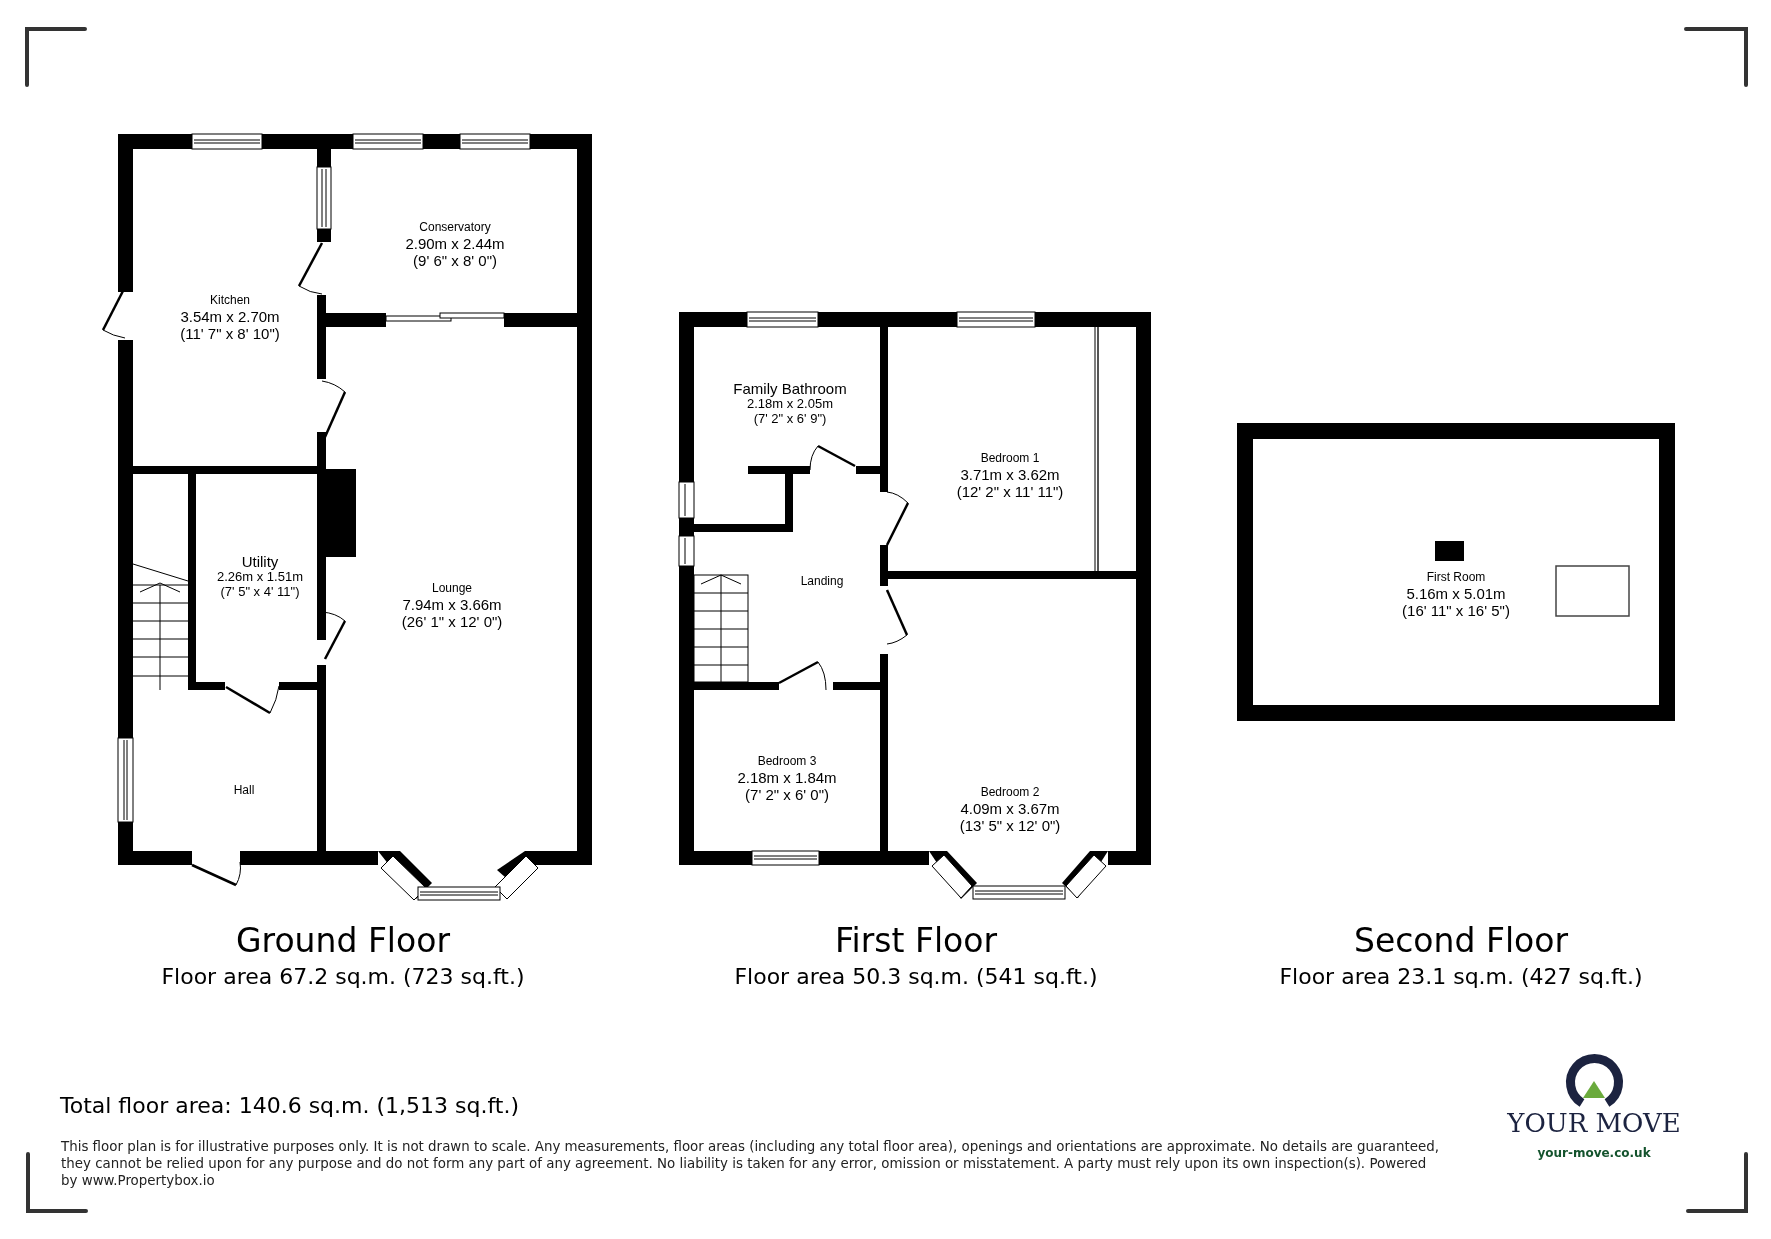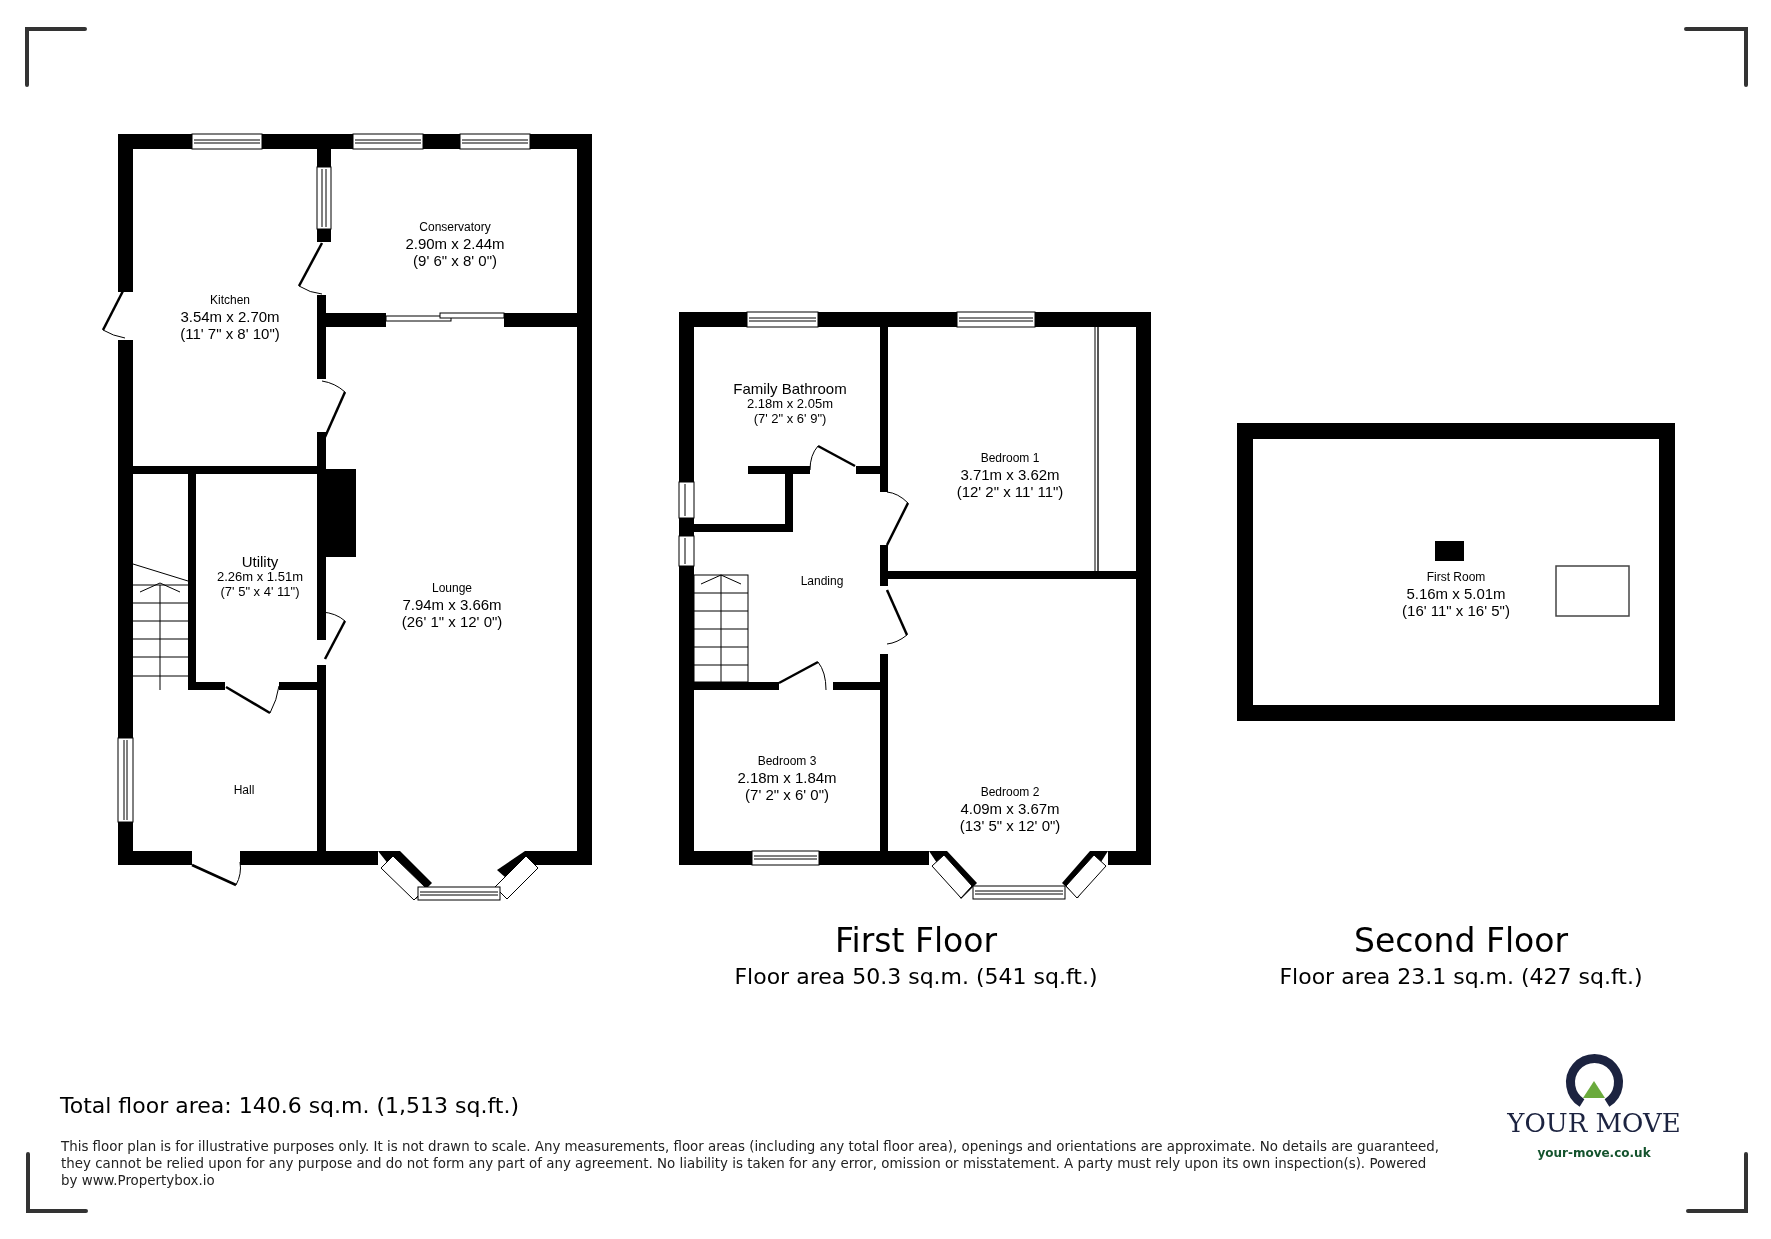--- a/index.html
+++ b/index.html
@@ -300,20 +300,22 @@
   <div class="room-dim">(7' 2" x 6' 0")</div>
 </div>
 
 <div class="lbl" style="left:1456px; top:571px;">
   <div class="room-name">First Room</div>
   <div class="room-dim">5.16m x 5.01m</div>
   <div class="room-dim">(16' 11" x 16' 5")</div>
 </div>
 
 <div class="lbl" style="left:343px; top:922px;">
+  <div class="floor-title">Ground Floor</div>
+  <div class="floor-area" style="margin-top:4px;">Floor area 67.2 sq.m. (723 sq.ft.)</div>
 </div>
 <div class="lbl" style="left:916px; top:922px;">
   <div class="floor-title">First Floor</div>
   <div class="floor-area" style="margin-top:4px;">Floor area 50.3 sq.m. (541 sq.ft.)</div>
 </div>
 <div class="lbl" style="left:1461px; top:922px;">
   <div class="floor-title">Second Floor</div>
   <div class="floor-area" style="margin-top:4px;">Floor area 23.1 sq.m. (427 sq.ft.)</div>
 </div>
 

